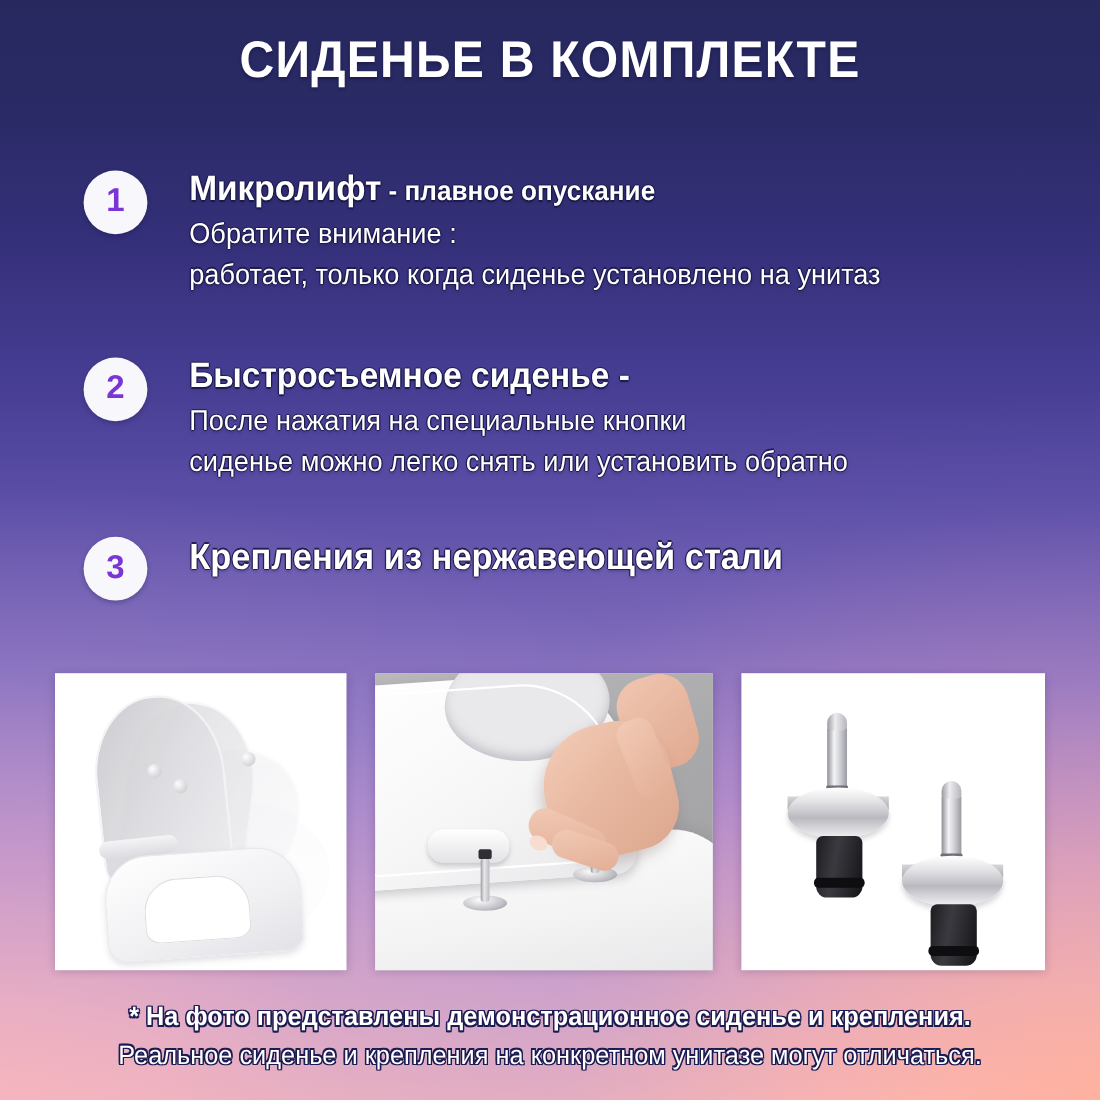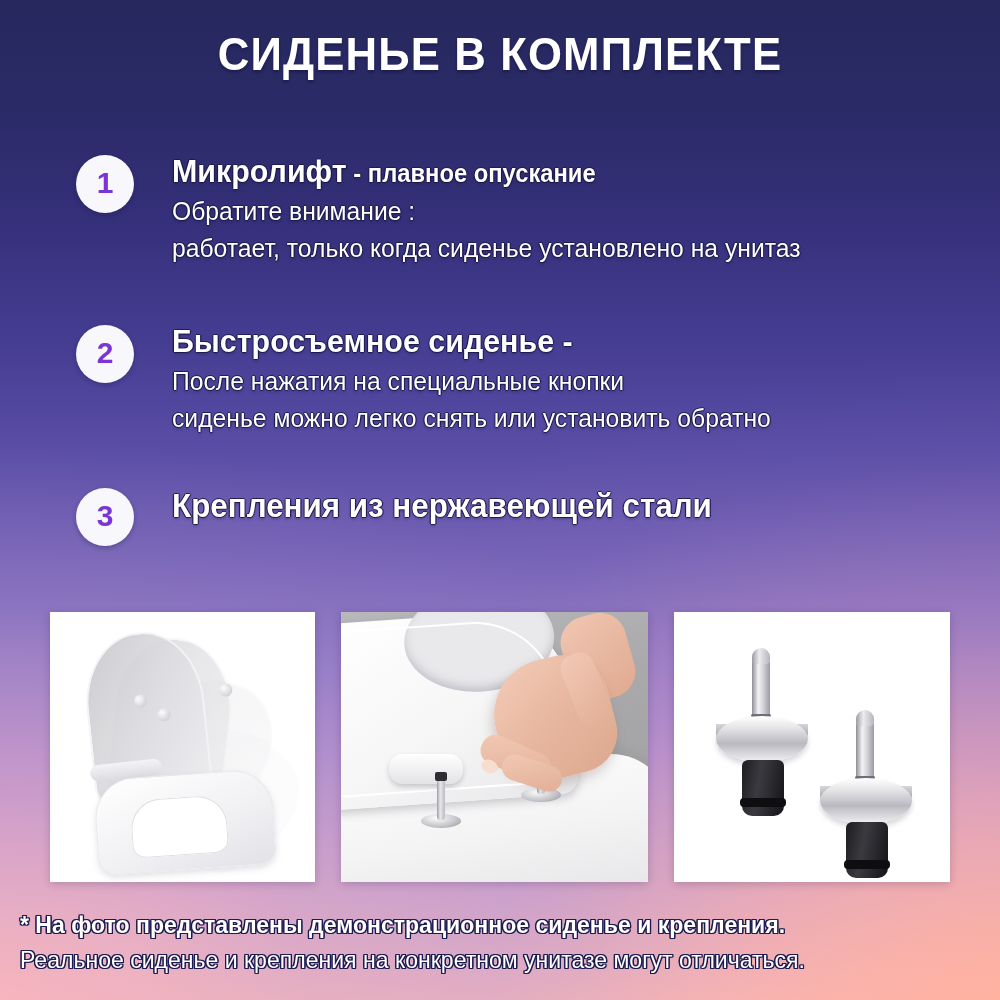--- a/index.html
+++ b/index.html
@@ -383,20 +383,21 @@
   .fit-b .cap-skirt { left: 4px;  top: 76px; }
   .fit-b .plug      { left: 30px; top: 112px; }
   .fit-b .plug-band { left: 28px; top: 150px; }
 
   
   .footer {
     position: absolute;
     left: 0;
     top: 908px;
     width: 1000px;
+    text-align: center;
   }
   .foot-ln {
     color: #ffffff;
     white-space: nowrap;
     transform: scaleX(0.96);
     text-shadow:
       -1.3px 0 0 #1d1c52,
        1.3px 0 0 #1d1c52,
        0 -1.3px 0 #1d1c52,
        0  1.3px 0 #1d1c52,

